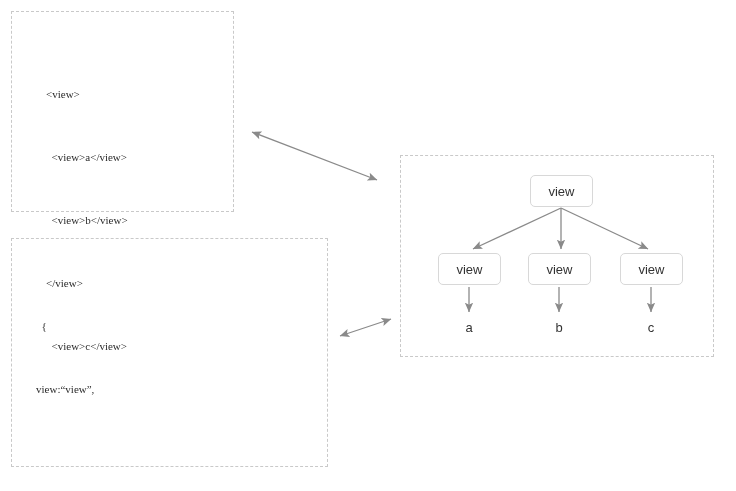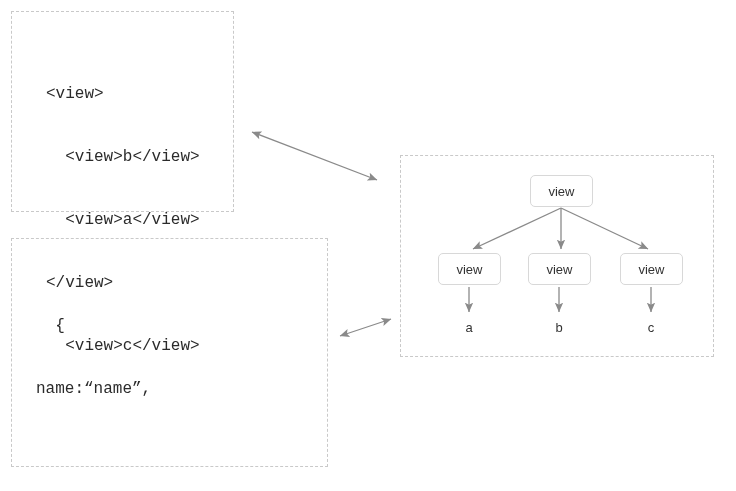--- a/index.html
+++ b/index.html
@@ -39,22 +39,22 @@
   #panel-tree {
     left: 400px;
     top: 155px;
     width: 314px;
     height: 202px;
   }
 
   
   .code-block {
     position: absolute;
-    font-family: Liberation Mono, monospace;
-    font-size: 16px;
+    font-family: Liberation Serif, serif;
+    font-size: 11px;
     line-height: 21px;
     color: #2b2b2b;
     white-space: pre;
   }
   #markup-code {
     left: 46px;
     top: 42px;
   }
   #json-code {
     left: 36px;
@@ -107,30 +107,30 @@
   }
 </style>
 </head>
 <body>
 
 <div id="canvas">
 
   <div class="panel" id="panel-markup"></div>
   <div class="code-block" id="markup-code">
     <span class="code-line">&lt;view&gt;</span>
+    <span class="code-line">  &lt;view&gt;a&lt;/view&gt;</span>
     <span class="code-line">  &lt;view&gt;b&lt;/view&gt;</span>
-    <span class="code-line">  &lt;view&gt;a&lt;/view&gt;</span>
     <span class="code-line">&lt;/view&gt;</span>
     <span class="code-line">  &lt;view&gt;c&lt;/view&gt;</span>
   </div>
 
   <div class="panel" id="panel-json"></div>
   <div class="code-block" id="json-code">
     <span class="code-line">  {</span>
-    <span class="code-line">name:“name”,</span>
+    <span class="code-line">view:“view”,</span>
     
     
     
     
     
   </div>
 
   <div class="panel" id="panel-tree"></div>
 
   <div class="node-box" id="node-root">

